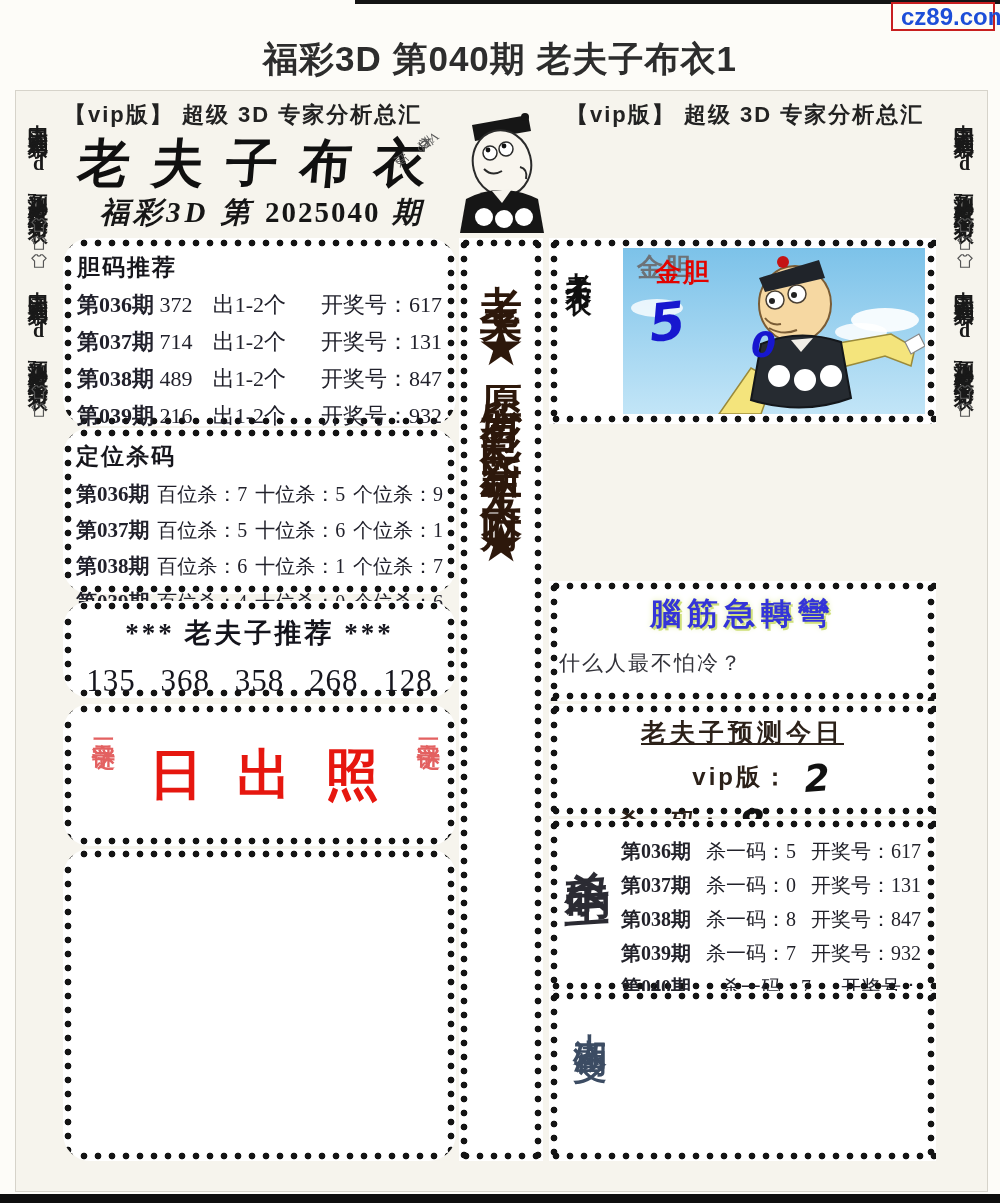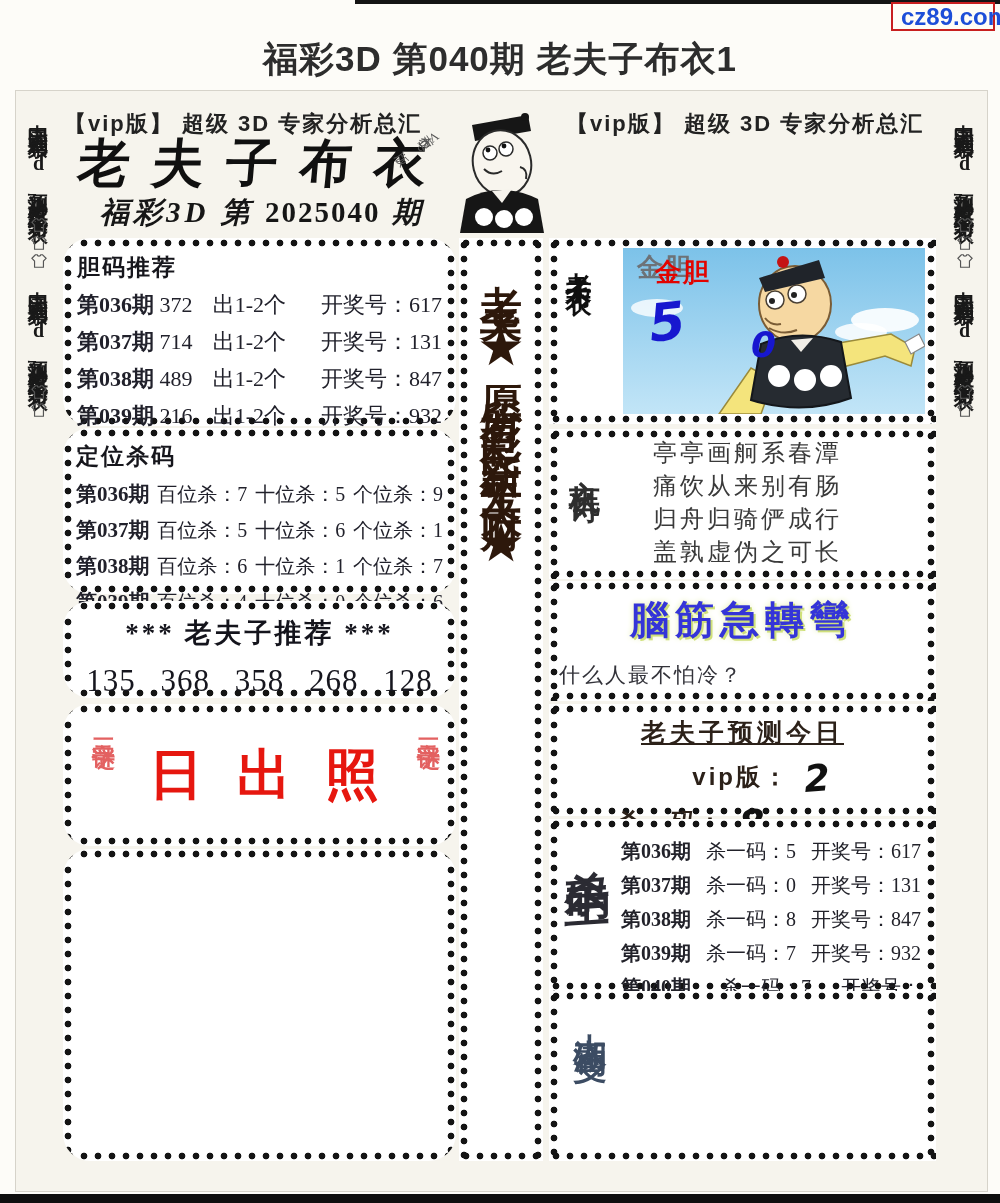--- a/index.html
+++ b/index.html
@@ -23,21 +23,21 @@
   #poster{left:15px;top:90px;width:973px;height:1102px;background:#f6f4ed;border:1px solid #d6d3ca;box-sizing:border-box;}
   
   .vtext{writing-mode:vertical-rl;text-orientation:upright;}
   
   .side-strip{top:18px;width:40px;height:1066px;display:flex;flex-direction:column;align-items:center;gap:7px;}
   #side-left{left:3px;}
   #side-right{left:929px;}
   .side-run{font-size:20px;font-weight:600;letter-spacing:3px;color:#191919;}
   .icon-stack{display:flex;flex-direction:column;gap:2px;align-items:center;}
   
-  .vip-title{top:18px;width:390px;font-family:"Liberation Sans","DejaVu Sans",sans-serif;font-weight:bold;
+  .vip-title{top:9px;width:390px;font-family:"Liberation Sans","DejaVu Sans",sans-serif;font-weight:bold;
     font-size:22px;color:#222;letter-spacing:2px;white-space:nowrap;}
   #vip-left{left:48px;}
   #vip-right{left:550px;}
   #brand{left:62px;top:38px;width:360px;font-size:52px;font-weight:bold;color:#101010;letter-spacing:22px;
     transform:skewX(-5deg);white-space:nowrap;}
   #issue-line{left:84px;top:102px;font-size:29px;font-weight:bold;font-style:italic;color:#161616;letter-spacing:4px;}
   #issue-line .num{font-style:normal;letter-spacing:2px;}
   #avatar-tag{left:402px;top:34px;font-size:13px;color:#555;transform:rotate(55deg);writing-mode:vertical-rl;letter-spacing:2px;}
   
   .dotbox{
@@ -85,21 +85,21 @@
   #photo-label{position:absolute;left:12px;top:14px;font-size:26px;font-weight:bold;color:#101010;letter-spacing:4px;height:160px;}
   #photo{position:absolute;left:74px;top:10px;width:302px;height:166px;overflow:hidden;background:#8fcdef;}
   .jd{position:absolute;font-size:26px;font-weight:bold;letter-spacing:2px;font-family:"Liberation Sans",sans-serif;}
   #jindan-shadow{left:14px;top:2px;color:#6d7277;}
   #jindan{left:32px;top:7px;color:#e20400;}
   .hand-blue{position:absolute;font-family:"DejaVu Sans",sans-serif;font-weight:bold;color:#1717cf;font-style:italic;}
   #hand5{left:26px;top:44px;font-size:52px;transform:rotate(-6deg);}
   #hand0{left:128px;top:76px;font-size:36px;}
   #poem-label{position:absolute;left:14px;top:26px;font-size:31px;font-weight:bold;color:#2e2e2e;letter-spacing:6px;}
   #poem-lines{position:absolute;left:104px;top:8px;font-size:24px;color:#3a3a3a;line-height:33px;letter-spacing:3px;}
-  #teaser-title{text-align:center;font-family:"Liberation Sans","DejaVu Sans",sans-serif;font-weight:bold;font-size:39px;
+  #teaser-title{text-align:center;font-family:"Liberation Sans","DejaVu Sans",sans-serif;font-weight:bold;font-size:31px;
     color:#3434d8;letter-spacing:6px;text-shadow:2px 2px 0 #cfe07a,0 0 6px #e4edab;}
   #teaser-q{font-size:21px;color:#33333a;margin-top:14px;letter-spacing:2px;}
   #predict-title{text-align:center;font-family:"Liberation Sans","DejaVu Sans",sans-serif;font-weight:bold;
     font-size:25px;color:#2c2119;letter-spacing:4px;margin-top:2px;text-decoration:underline;}
   .predict-line{font-family:"Liberation Sans","DejaVu Sans",sans-serif;font-weight:bold;font-size:24px;color:#2c2119;letter-spacing:3px;}
   #predict-dan{text-align:center;margin-top:8px;padding-left:40px;}
   #predict-sha{margin-top:2px;padding-left:58px;}
   .hand-black{font-family:"DejaVu Sans",sans-serif;font-weight:bold;font-style:italic;font-size:37px;color:#111;
     display:inline-block;transform:rotate(-4deg);vertical-align:-6px;margin-left:14px;}
   #smw-label{position:absolute;left:8px;top:16px;font-size:45px;font-weight:bold;color:#2b2b33;letter-spacing:8px;
@@ -320,29 +320,20 @@
         <circle cx="182" cy="132" r="11" fill="#fff"></circle>
         <circle cx="208" cy="128" r="11" fill="#fff"></circle>
       </svg>
       <span class="jd" id="jindan-shadow">金胆</span>
       <span class="jd" id="jindan">金胆</span>
       <span class="hand-blue" id="hand5">5</span>
       <span class="hand-blue" id="hand0">0</span>
     </div>
   </div>
 
-  <div class="dotbox rcol" id="box-poem">
-    <div class="vtext" id="poem-label">玄机诗</div>
-    <div id="poem-lines">
-      <div>亭亭画舸系春潭</div>
-      <div>痛饮从来别有肠</div>
-      <div>归舟归骑俨成行</div>
-      <div>盖孰虚伪之可长</div>
-    </div>
-  </div>
 
   <div class="dotbox rcol" id="box-teaser">
     <div id="teaser-title">腦筋急轉彎</div>
     <div id="teaser-q">什么人最不怕冷？</div>
   </div>
 
   <div class="dotbox rcol" id="box-predict">
     <div id="predict-title">老夫子预测今日</div>
     <div class="predict-line" id="predict-dan">
       <span>vip版：</span><span class="hand-black">2</span>

